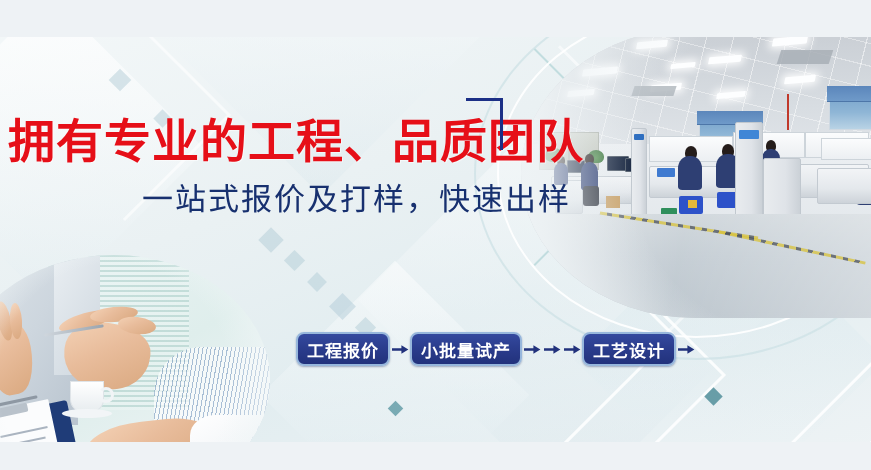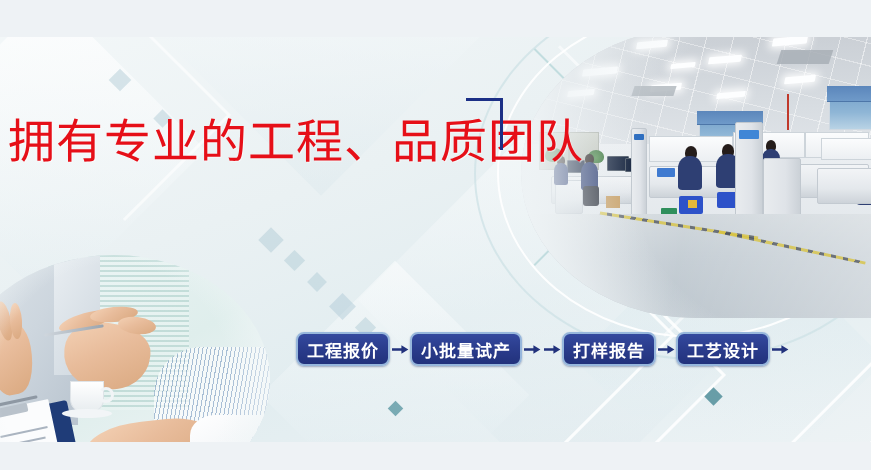--- a/index.html
+++ b/index.html
@@ -336,21 +336,21 @@
     pointer-events: none;
   }
 
   
   .headline {
     position: absolute;
     left: 8px; top: 118px;
     z-index: 20;
     font-size: 47px;
     line-height: 1;
-    font-weight: normal;
+    font-weight: bold;
     letter-spacing: 1px;
     color: #e60f18;
     white-space: nowrap;
     text-shadow: 1px 1px 0 rgba(255,255,255,.5);
   }
   .subtitle {
     position: absolute;
     left: 142px; top: 184px;
     z-index: 20;
     font-size: 31px;
@@ -581,41 +581,41 @@
       <div class="doc-lines" style="left:92px;top:214px;width:78px;height:40px;"></div>
 
       <div class="feather-hands"></div>
     </div>
   </div>
 
   <div class="strip-top"></div>
   <div class="strip-bottom"></div>
 
   <div class="headline">拥有专业的工程、品质团队</div>
+  <div class="subtitle">一站式报价及打样，快速出样</div>
   <div class="bracket"></div>
 
   <div class="process" id="process-flow">
       <div class="badge">工程报价</div>
       <div class="arrow">
         <svg width="17" height="11" viewBox="0 0 17 11" aria-hidden="true">
           <path d="M0 4.3 H9.4 V1.2 L16.4 5.5 L9.4 9.8 V6.7 H0 Z" fill="#22327c"></path>
         </svg>
       </div>
       <div class="badge">小批量试产</div>
       <div class="arrow">
         <svg width="17" height="11" viewBox="0 0 17 11" aria-hidden="true">
           <path d="M0 4.3 H9.4 V1.2 L16.4 5.5 L9.4 9.8 V6.7 H0 Z" fill="#22327c"></path>
         </svg>
       </div>
       <div class="arrow">
         <svg width="17" height="11" viewBox="0 0 17 11" aria-hidden="true">
           <path d="M0 4.3 H9.4 V1.2 L16.4 5.5 L9.4 9.8 V6.7 H0 Z" fill="#22327c"></path>
         </svg>
       </div>
-      <div class="badge">打样报告</div>
       <div class="arrow">
         <svg width="17" height="11" viewBox="0 0 17 11" aria-hidden="true">
           <path d="M0 4.3 H9.4 V1.2 L16.4 5.5 L9.4 9.8 V6.7 H0 Z" fill="#22327c"></path>
         </svg>
       </div>
       <div class="badge">工艺设计</div>
       <div class="arrow">
         <svg width="17" height="11" viewBox="0 0 17 11" aria-hidden="true">
           <path d="M0 4.3 H9.4 V1.2 L16.4 5.5 L9.4 9.8 V6.7 H0 Z" fill="#22327c"></path>
         </svg>

